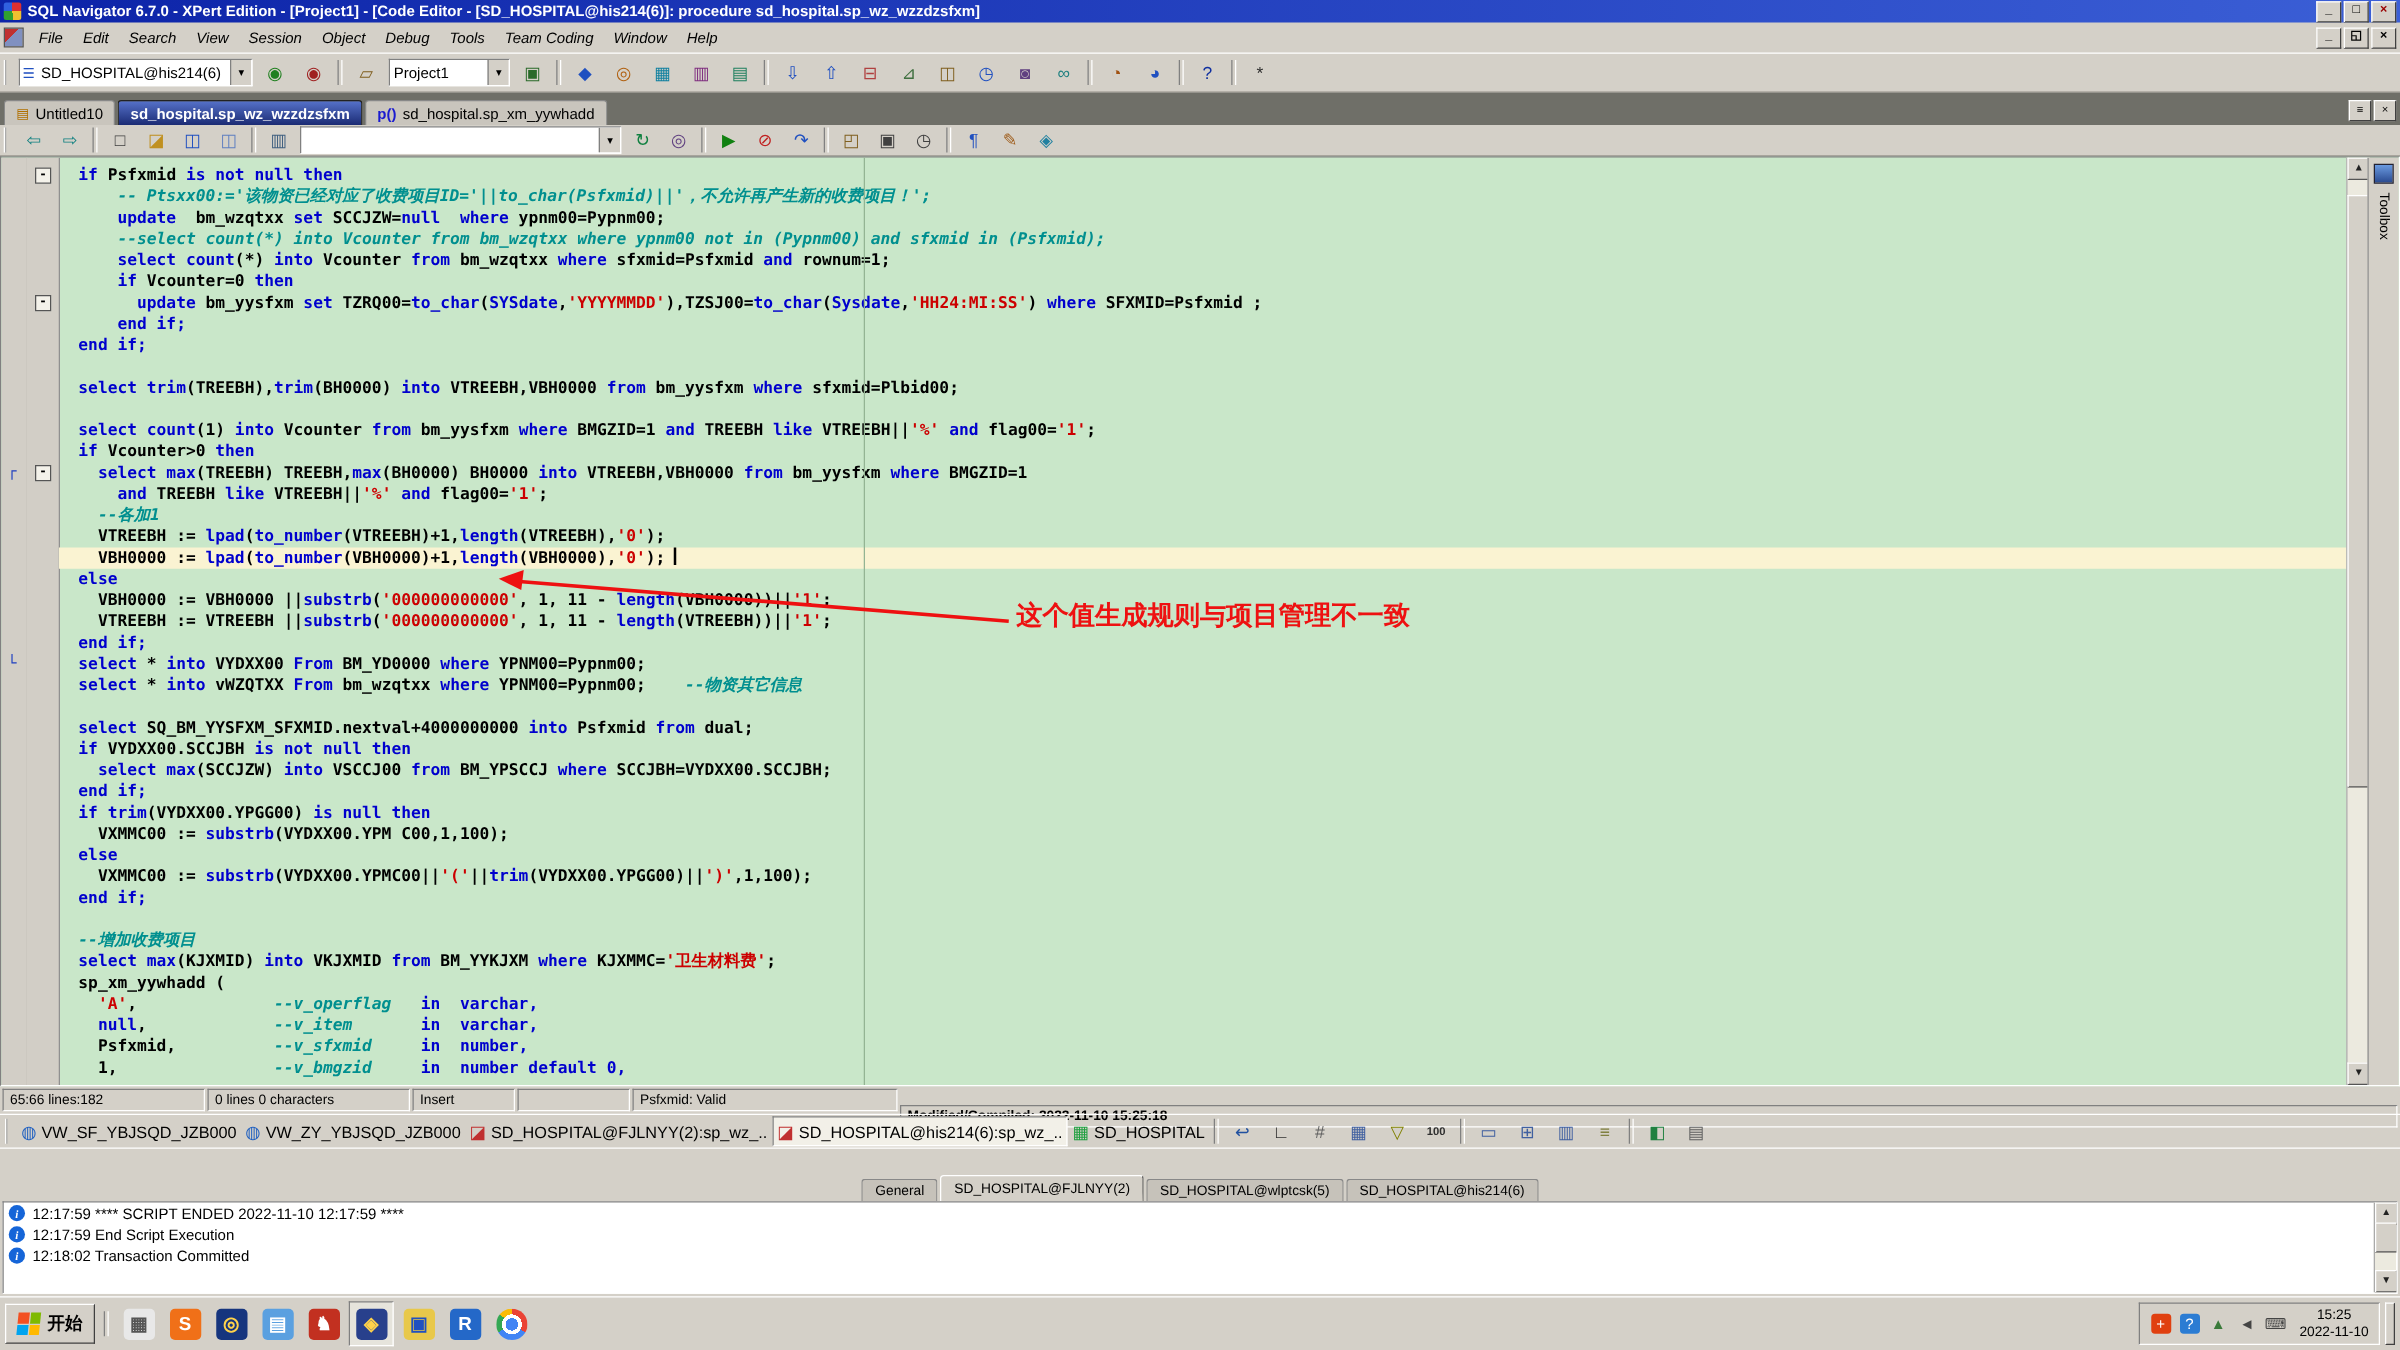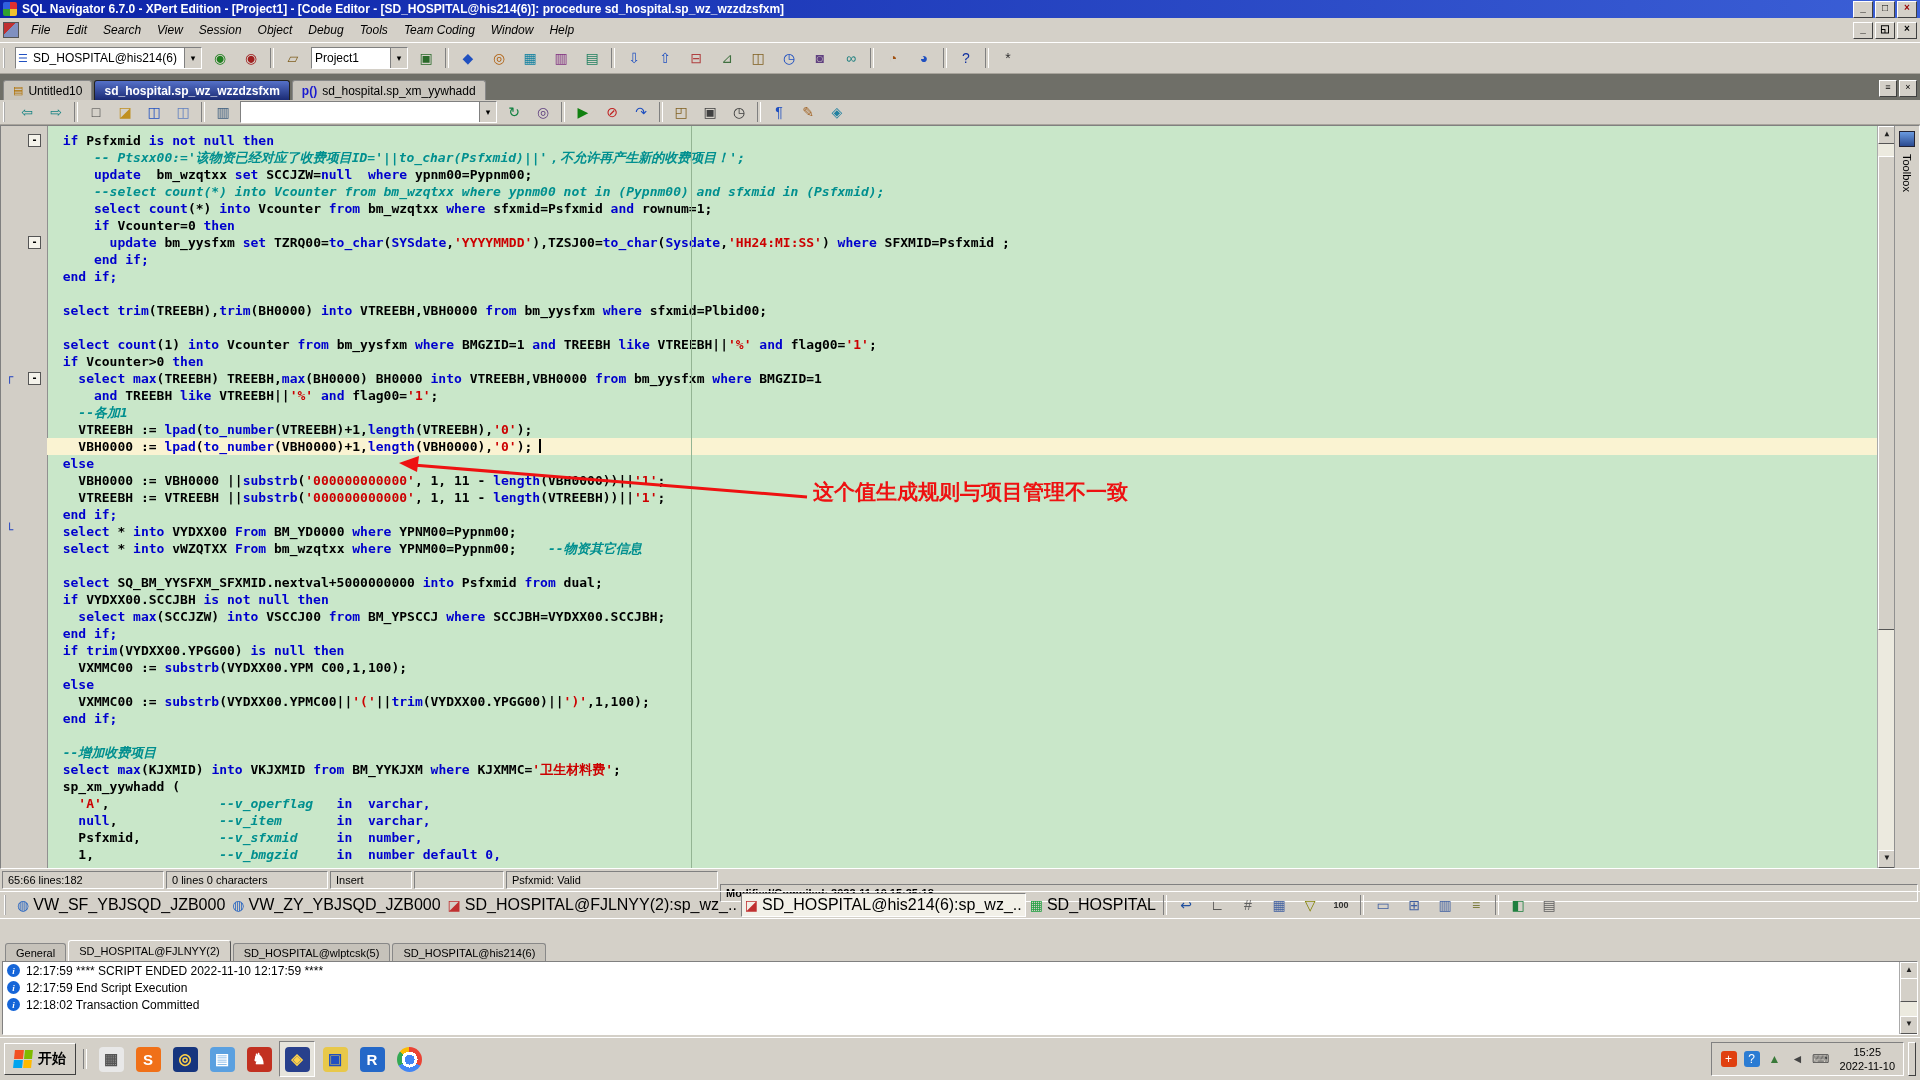--- a/index.html
+++ b/index.html
@@ -29,21 +29,21 @@
   .t2 .tb-btn{height:20px;min-width:22px;}
   .glyph{font-size:14px;line-height:1;}
   .glyph-sm{font-size:9px;font-weight:bold;}
   .glyph-badge{width:17px;height:17px;border-radius:3px;color:#fff;display:inline-flex;align-items:center;justify-content:center;font-size:11px;}
   .tb-sep{width:2px;height:20px;border-left:1px solid #808080;border-right:1px solid #fff;margin:0 3px;}
   .tb-grip{width:3px;height:20px;border-left:2px ridge #fff;margin:0 4px 0 1px;}
   .tb-combo{height:20px;background:#fff;border:1px solid;border-color:#808080 #fff #fff #808080;display:inline-flex;align-items:center;overflow:hidden;margin:0 2px;}
   .combo-ico{font-size:11px;padding:0 2px;}
   .combo-text{flex:1;padding:0 3px;white-space:nowrap;overflow:hidden;font-size:12px;}
   .combo-arrow{width:16px;align-self:stretch;background:#d4d0c8;border-left:1px solid #808080;display:inline-flex;align-items:center;justify-content:center;font-size:9px;}
-  .tb-label{font-size:16px;white-space:nowrap;}
+  .tb-label{font-size:13px;white-space:nowrap;}
   .tb-active{background:#f2f0e8;border:1px solid;border-color:#808080 #fff #fff #808080;}
 
   
   .doctabs{height:24px;background:#6f6f68;display:flex;align-items:flex-end;padding:2px 3px 0;gap:2px;flex:0 0 auto;}
   .doctab{height:19px;padding:0 9px;background:#c9c5bd;border:1px solid #888;border-bottom:none;border-radius:3px 3px 0 0;display:inline-flex;align-items:center;gap:5px;font-size:12px;white-space:nowrap;}
   .doctab.active{background:linear-gradient(#5571c9,#1b2b74);color:#fff;font-weight:bold;border-color:#222;}
   .dt-ico{font-size:11px;}
   .dt-prefix{color:#1a1ad0;font-weight:bold;}
   .dt-btns{margin-left:auto;display:flex;gap:2px;padding-bottom:3px;}
   .dt-btn{width:16px;height:15px;background:#d4d0c8;border:1px solid;border-color:#fff #404040 #404040 #fff;font-size:9px;text-align:center;line-height:13px;}
@@ -80,21 +80,21 @@
   .sb-bold{font-weight:bold;}
   .sb-flex{flex:1;margin-top:25px;}
 
   
   .sessionbar{height:26px;display:flex;align-items:center;padding:0 3px;gap:1px;border-top:1px solid #fff;flex:0 0 auto;}
   .sessionbar .tb-btn{height:22px;}
 
   .dockgap{height:18px;flex:0 0 auto;border-top:1px solid #fff;}
 
   
-  .outtabs{height:22px;display:flex;align-items:flex-end;padding:2px 5px 0;gap:2px;flex:0 0 auto;}
+  .outtabs{height:22px;display:flex;align-items:flex-end;padding:2px 5px 0;gap:2px;flex:0 0 auto;justify-content:center;}
   .outtab{height:17px;padding:0 10px;font-size:11px;background:#c6c2ba;border:1px solid #888;border-bottom:none;border-radius:3px 3px 0 0;display:inline-flex;align-items:center;white-space:nowrap;}
   .outtab.active{background:#d4d0c8;height:20px;border-color:#fff #555 #d4d0c8 #fff;}
   .outlog-wrap{height:72px;margin:0 2px 2px;background:#fff;border:1px solid;border-color:#808080 #fff #fff #808080;position:relative;overflow:hidden;flex:0 0 auto;}
   .outline-row{display:flex;align-items:center;gap:6px;height:17px;padding:0 4px;font-size:12px;white-space:nowrap;}
   .info-ico{width:13px;height:13px;border-radius:50%;background:#1565d8;color:#fff;font-size:9px;font-weight:bold;display:inline-flex;align-items:center;justify-content:center;font-family:"Liberation Serif",serif;font-style:italic;flex:0 0 auto;}
   .vscroll2{position:absolute;right:0;top:0;bottom:0;width:17px;background:#eceadf;border-left:1px solid #aaa;}
   .vs2-thumb{position:absolute;left:0;top:16px;height:22px;width:16px;background:#d4d0c8;border:1px solid;border-color:#fff #555 #555 #fff;}
 
   
   .taskbar{height:42px;background:#d4d0c8;border-top:1px solid #fff;display:flex;align-items:center;padding:0 4px;gap:4px;flex:0 0 auto;}
@@ -349,21 +349,21 @@
         <div class="code-row"><span class="tk-c">    --各加1</span></div>
         <div class="code-row"><span class="tk-n">    VTREEBH := </span><span class="tk-k">lpad</span><span class="tk-n">(</span><span class="tk-k">to_number</span><span class="tk-n">(VTREEBH)+1,</span><span class="tk-k">length</span><span class="tk-n">(VTREEBH),</span><span class="tk-s">'0'</span><span class="tk-n">);</span></div>
         <div class="code-row hl"><span class="tk-n">    VBH0000 := </span><span class="tk-k">lpad</span><span class="tk-n">(</span><span class="tk-k">to_number</span><span class="tk-n">(VBH0000)+1,</span><span class="tk-k">length</span><span class="tk-n">(VBH0000),</span><span class="tk-s">'0'</span><span class="tk-n">);</span><span class="caret"></span></div>
         <div class="code-row"><span class="tk-k">  else</span></div>
         <div class="code-row"><span class="tk-n">    VBH0000 := VBH0000 ||</span><span class="tk-k">substrb</span><span class="tk-n">(</span><span class="tk-s">'000000000000'</span><span class="tk-n">, 1, 11 - </span><span class="tk-k">length</span><span class="tk-n">(VBH0000))||</span><span class="tk-s">'1'</span><span class="tk-n">;</span></div>
         <div class="code-row"><span class="tk-n">    VTREEBH := VTREEBH ||</span><span class="tk-k">substrb</span><span class="tk-n">(</span><span class="tk-s">'000000000000'</span><span class="tk-n">, 1, 11 - </span><span class="tk-k">length</span><span class="tk-n">(VTREEBH))||</span><span class="tk-s">'1'</span><span class="tk-n">;</span></div>
         <div class="code-row"><span class="tk-k">  end if;</span></div>
         <div class="code-row"><span class="tk-k">  select </span><span class="tk-n">* </span><span class="tk-k">into </span><span class="tk-n">VYDXX00 </span><span class="tk-k">From </span><span class="tk-n">BM_YD0000 </span><span class="tk-k">where </span><span class="tk-n">YPNM00=Pypnm00;</span></div>
         <div class="code-row"><span class="tk-k">  select </span><span class="tk-n">* </span><span class="tk-k">into </span><span class="tk-n">vWZQTXX </span><span class="tk-k">From </span><span class="tk-n">bm_wzqtxx </span><span class="tk-k">where </span><span class="tk-n">YPNM00=Pypnm00;    </span><span class="tk-c">--物资其它信息</span></div>
         <div class="code-row"></div>
-        <div class="code-row"><span class="tk-k">  select </span><span class="tk-n">SQ_BM_YYSFXM_SFXMID.nextval+5000000000 </span><span class="tk-k">into </span><span class="tk-n">Psfxmid </span><span class="tk-k">from </span><span class="tk-n">dual;</span></div>
+        <div class="code-row"><span class="tk-k">  select </span><span class="tk-n">SQ_BM_YYSFXM_SFXMID.nextval+4000000000 </span><span class="tk-k">into </span><span class="tk-n">Psfxmid </span><span class="tk-k">from </span><span class="tk-n">dual;</span></div>
         <div class="code-row"><span class="tk-k">  if </span><span class="tk-n">VYDXX00.SCCJBH </span><span class="tk-k">is not null then</span></div>
         <div class="code-row"><span class="tk-k">    select max</span><span class="tk-n">(SCCJZW) </span><span class="tk-k">into </span><span class="tk-n">VSCCJ00 </span><span class="tk-k">from </span><span class="tk-n">BM_YPSCCJ </span><span class="tk-k">where </span><span class="tk-n">SCCJBH=VYDXX00.SCCJBH;</span></div>
         <div class="code-row"><span class="tk-k">  end if;</span></div>
         <div class="code-row"><span class="tk-k">  if trim</span><span class="tk-n">(VYDXX00.YPGG00) </span><span class="tk-k">is null then</span></div>
         <div class="code-row"><span class="tk-n">    VXMMC00 := </span><span class="tk-k">substrb</span><span class="tk-n">(VYDXX00.YPM C00,1,100);</span></div>
         <div class="code-row"><span class="tk-k">  else</span></div>
         <div class="code-row"><span class="tk-n">    VXMMC00 := </span><span class="tk-k">substrb</span><span class="tk-n">(VYDXX00.YPMC00||</span><span class="tk-s">'('</span><span class="tk-n">||</span><span class="tk-k">trim</span><span class="tk-n">(VYDXX00.YPGG00)||</span><span class="tk-s">')'</span><span class="tk-n">,1,100);</span></div>
         <div class="code-row"><span class="tk-k">  end if;</span></div>
         <div class="code-row"></div>
         <div class="code-row"><span class="tk-c">  --增加收费项目</span></div>

